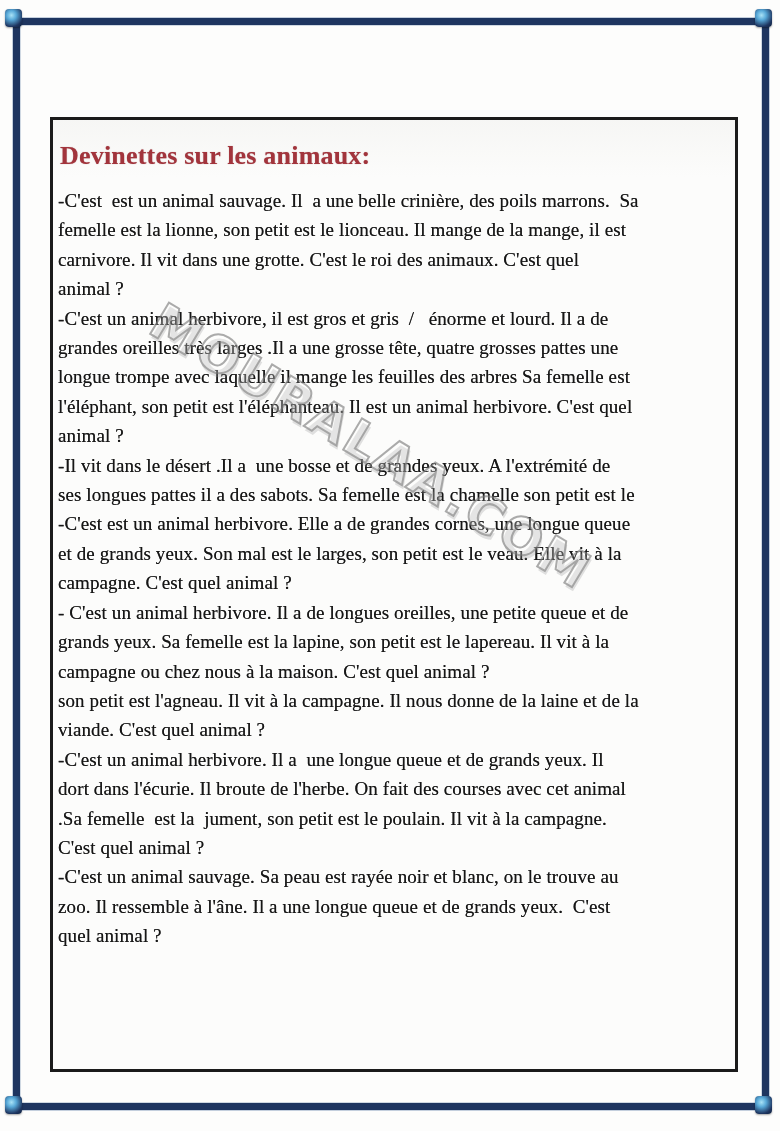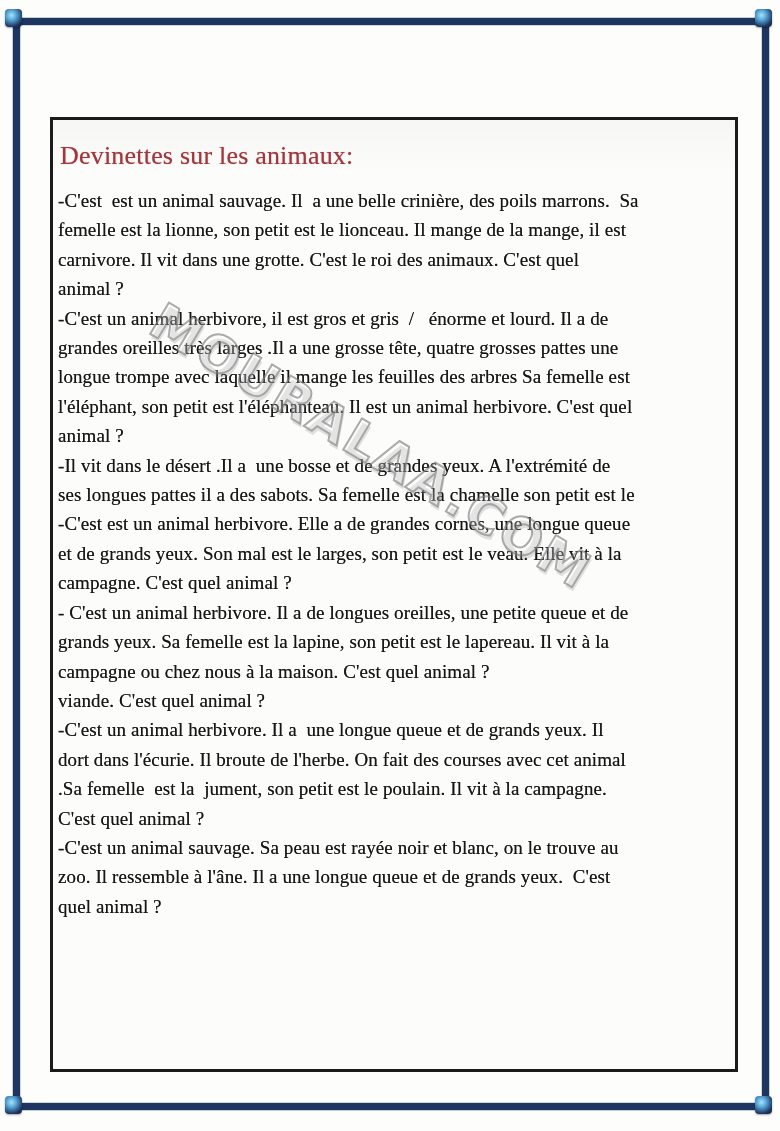--- a/index.html
+++ b/index.html
@@ -46,21 +46,21 @@
     border: 3px solid #1b1b1b;
     background:
       linear-gradient(180deg, rgba(235,235,232,.35) 0%, rgba(255,255,255,0) 6%),
       #fcfcfb;
     overflow: hidden;
   }
 
   .doc-title {
     margin: 21px 0 0 7px;
     font-size: 26px;
-    font-weight: normal;
+    font-weight: bold;
     letter-spacing: .2px;
     color: #a2343c;
     text-shadow: 0 0 1px rgba(120,30,35,.45);
   }
 
   .doc-body {
     margin: 15px 12px 0 5px;
   }
   .line {
     font-size: 19px;
@@ -112,20 +112,21 @@
       <div class="line">l'éléphant, son petit est l'éléphanteau. Il est un animal herbivore. C'est quel</div>
       <div class="line">animal ?</div>
       <div class="line">-Il vit dans le désert .Il a  une bosse et de grandes yeux. A l'extrémité de</div>
       <div class="line">ses longues pattes il a des sabots. Sa femelle est la chamelle son petit est le</div>
       <div class="line">-C'est est un animal herbivore. Elle a de grandes cornes, une longue queue</div>
       <div class="line">et de grands yeux. Son mal est le larges, son petit est le veau. Elle vit à la</div>
       <div class="line">campagne. C'est quel animal ?</div>
       <div class="line">- C'est un animal herbivore. Il a de longues oreilles, une petite queue et de</div>
       <div class="line">grands yeux. Sa femelle est la lapine, son petit est le lapereau. Il vit à la</div>
       <div class="line">campagne ou chez nous à la maison. C'est quel animal ?</div>
+      <div class="line">son petit est l'agneau. Il vit à la campagne. Il nous donne de la laine et de la</div>
       <div class="line">viande. C'est quel animal ?</div>
       <div class="line">-C'est un animal herbivore. Il a  une longue queue et de grands yeux. Il</div>
       <div class="line">dort dans l'écurie. Il broute de l'herbe. On fait des courses avec cet animal</div>
       <div class="line">.Sa femelle  est la  jument, son petit est le poulain. Il vit à la campagne.</div>
       <div class="line">C'est quel animal ?</div>
       <div class="line">-C'est un animal sauvage. Sa peau est rayée noir et blanc, on le trouve au</div>
       <div class="line">zoo. Il ressemble à l'âne. Il a une longue queue et de grands yeux.  C'est</div>
       <div class="line">quel animal ?</div>
     </div>
 </div>

